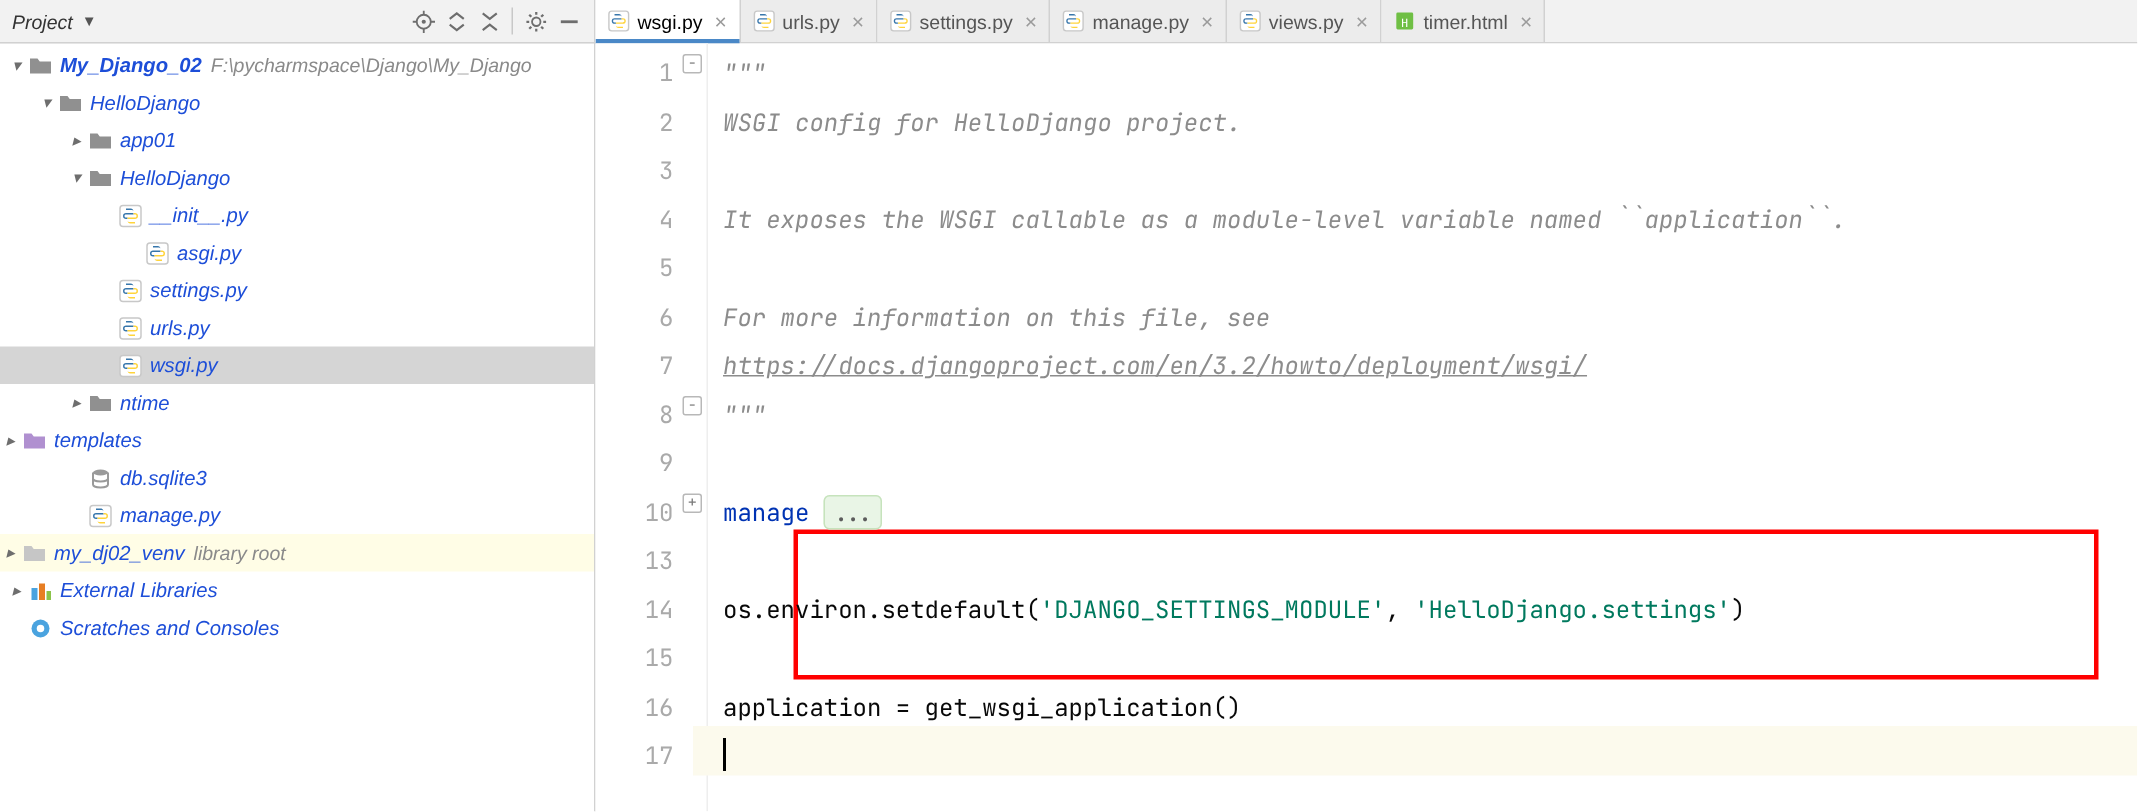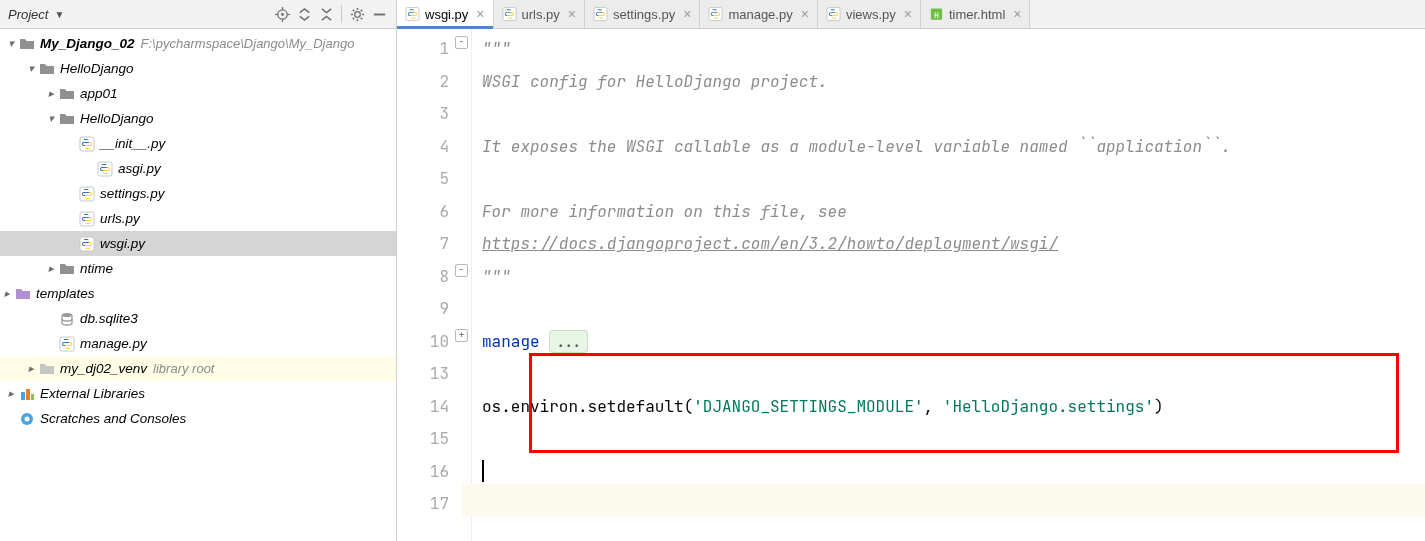--- a/index.html
+++ b/index.html
@@ -73,21 +73,21 @@
 .tree-arrow.closed::before { content: "▸"; }
 .tree-arrow.none::before { content: ""; }
 .tree-icon {
   width: 18px;
   height: 18px;
   display: inline-flex;
   align-items: center;
   justify-content: center;
   margin-right: 4px;
 }
-.tree-label { color: #000000; }
+.tree-label { color: #1d4ed8; }
 .tree-label .bold { font-weight: 700; }
 .tree-hint { color: #8a8a8a; margin-left: 6px; font-size: 13px; }
 
 
 .ico-folder { fill: #909090; }
 
 
 .editor-area {
   flex: 1;
   display: flex;
@@ -392,21 +392,21 @@
         <span class="tree-arrow none"></span>
         <span class="tree-icon">
           <svg width="16" height="16" viewBox="0 0 16 16">
             <rect x="1" y="1" width="14" height="14" rx="2" fill="#fff" stroke="#c8c8c8"></rect>
             <path d="M5 3h3c1.5 0 2 1 2 2v1H5c-1 0-2 .5-2 2s1 2 2 2h1v-1H5c-.5 0-1-.2-1-1s.5-1 1-1h5V5c0-.5-.3-1-1-1H5z" fill="#3776ab"></path>
             <path d="M11 13H8c-1.5 0-2-1-2-2v-1h5c1 0 2-.5 2-2s-1-2-2-2h-1v1h1c.5 0 1 .2 1 1s-.5 1-1 1H6v2c0 .5.3 1 1 1h4z" fill="#ffd43b"></path>
           </svg>
         </span>
         <span class="tree-label">manage.py</span>
       </div>
-      <div class="tree-row lib-root" style="padding-left: 24px;">
+      <div class="tree-row lib-root" style="">
         <span class="tree-arrow closed"></span>
         <span class="tree-icon">
           <svg width="16" height="16" viewBox="0 0 16 16">
             <path class="ico-venv" d="M1 3h5l1.5 2H15v8H1z"></path>
           </svg>
         </span>
         <span class="tree-label">my_dj02_venv</span>
         <span class="tree-hint">library root</span>
       </div>
       <div class="tree-row" style="padding-left: 4px;">
@@ -537,19 +537,20 @@
       <div class="codeline"><span class="c-comment">It exposes the WSGI callable as a module-level variable named ``application``.</span></div>
       <div class="codeline"></div>
       <div class="codeline"><span class="c-comment">For more information on this file, see</span></div>
       <div class="codeline"><span class="c-link">https://docs.djangoproject.com/en/3.2/howto/deployment/wsgi/</span></div>
       <div class="codeline"><span class="c-comment">"""</span></div>
       <div class="codeline"></div>
       <div class="codeline"><span class="c-kw">manage</span><span> </span><span class="c-fold">...</span></div>
       <div class="codeline"></div>
       <div class="codeline"><span>os.environ.setdefault(</span><span class="c-string">'DJANGO_SETTINGS_MODULE'</span><span>, </span><span class="c-string">'HelloDjango.settings'</span><span>)</span></div>
       <div class="codeline"></div>
+      <div class="codeline"><span>application = get_wsgi_application()</span></div>
       <div class="codeline"><span class="cursor"></span></div>
 
       <div class="red-box" style="top:324px;height:100px;width:870px"></div>
     </div>
 
   </div>
 </div>
 
 </body></html>

